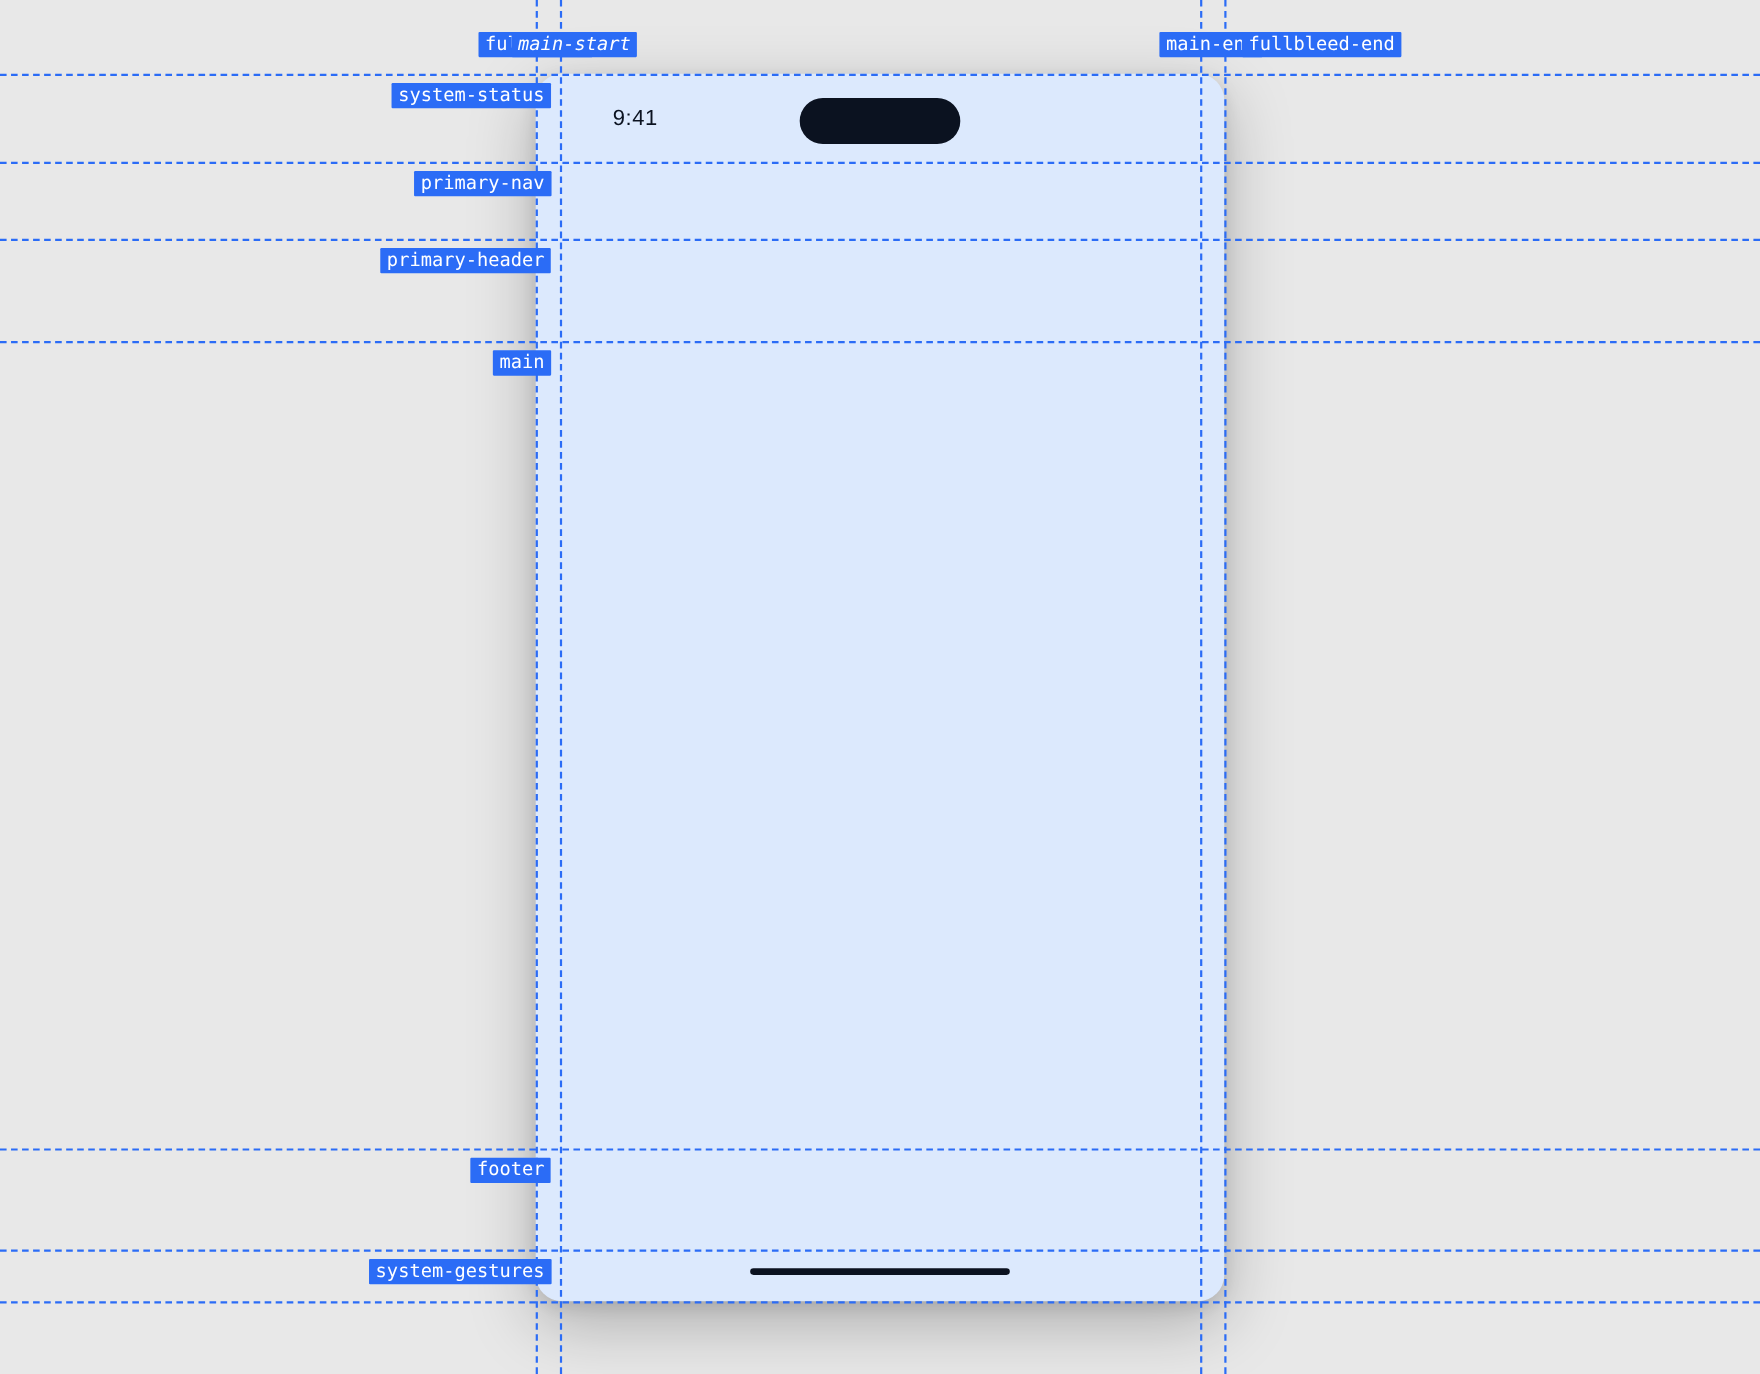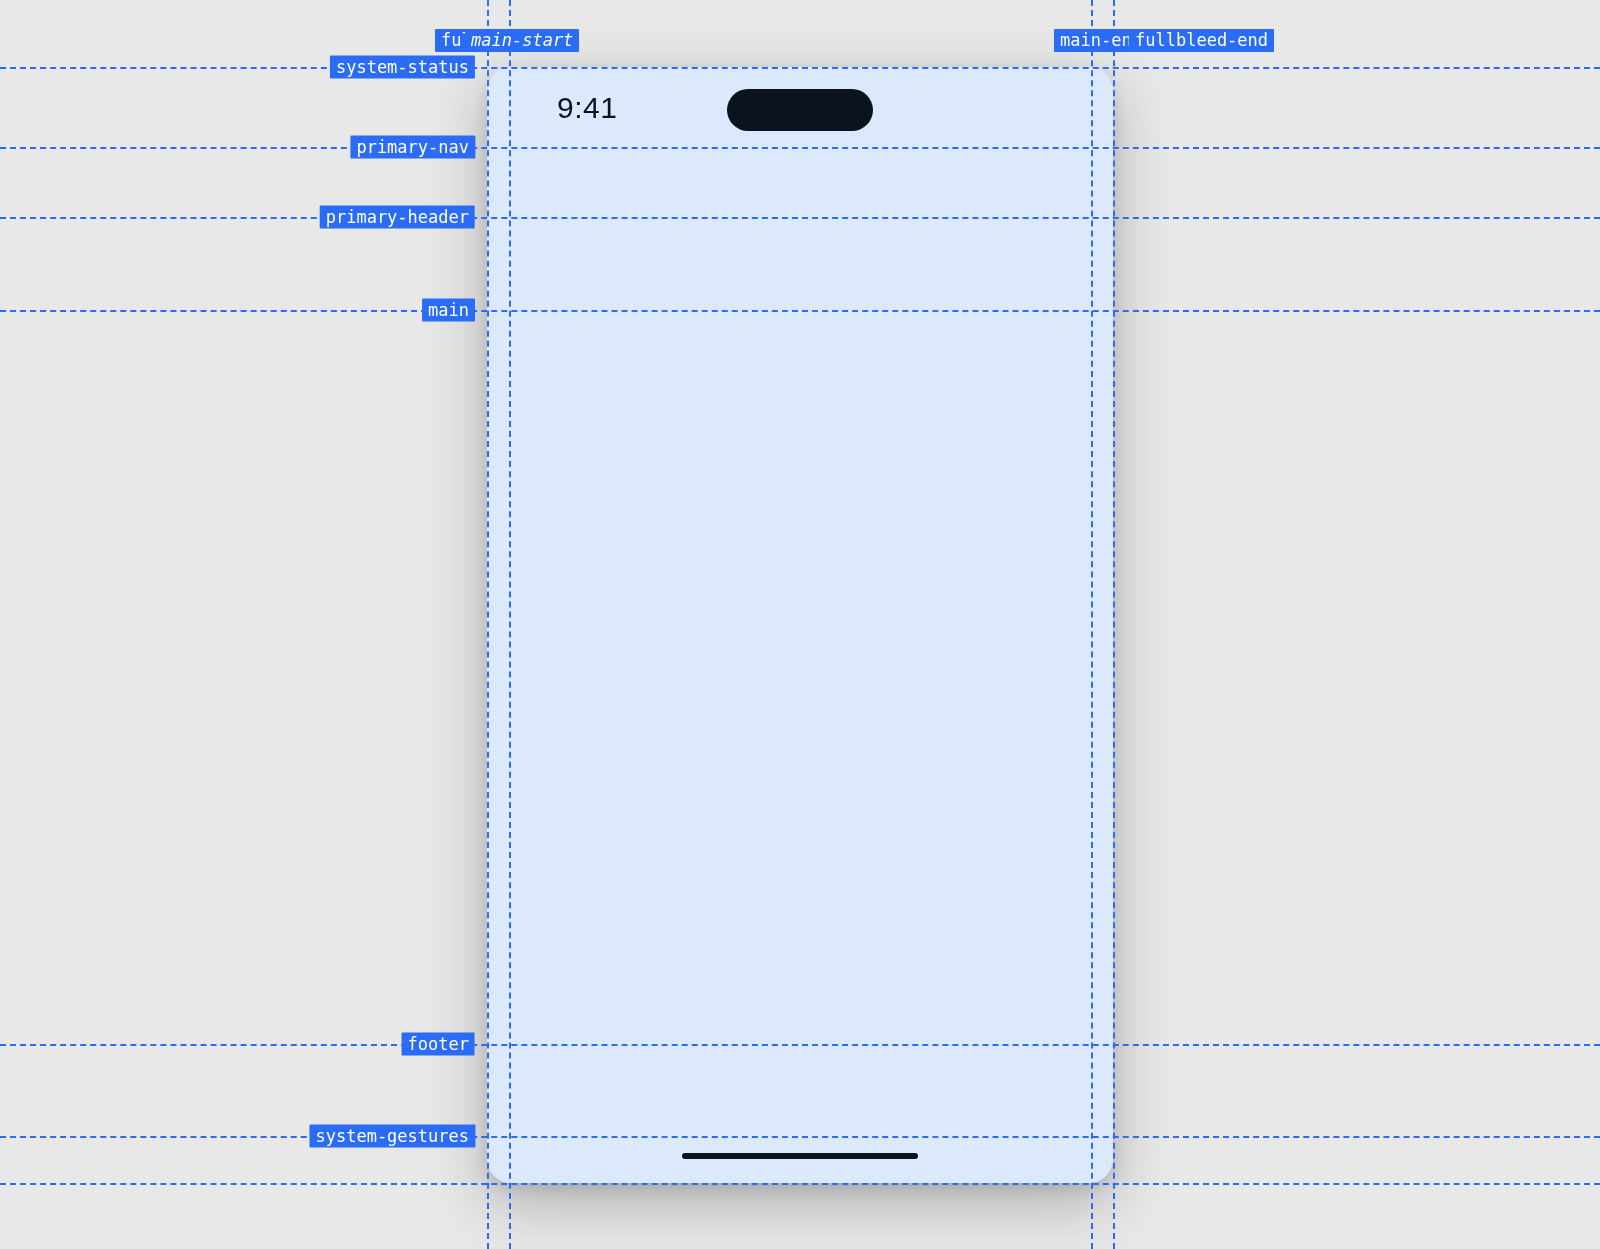--- a/index.html
+++ b/index.html
@@ -35,21 +35,21 @@
       left: 0;
       right: 0;
       height: 82px;
       display: flex;
       align-items: center;
       justify-content: space-between;
       padding: 0 30px;
     }
 
     .time {
-      font-size: 30px;
+      font-size: 20px;
       font-weight: 500;
       color: #0b1220;
       letter-spacing: 0.5px;
       margin-left: 40px;
     }
 
     .dynamic-island {
       position: absolute;
       top: 22px;
       left: 50%;
@@ -114,21 +114,21 @@
       padding: 3px 6px;
       background: #2b6cf6;
       color: #fff;
       white-space: nowrap;
       border-radius: 1px;
       text-align: right;
     }
     .lbl.left-of  { transform: translate(calc(-100% - 4px), -50%); }
 
     
-    .anchor-left { left: 479px; }
+    .anchor-left { left: 505px; margin-top: 20px; }
 
     
     .lbl-fullbleed { left: 435px; top: 52px; transform: translate(0, -100%); }
     .lbl-mainstart { left: 465px; top: 52px; transform: translate(0, -100%); font-style: italic; }
     .lbl-mainend   { left: 1054px; top: 52px; transform: translate(0, -100%); }
     .lbl-fullend   { left: 1129px; top: 52px; transform: translate(0, -100%); text-align: center; }
 
   </style>
 </head>
 <body>

